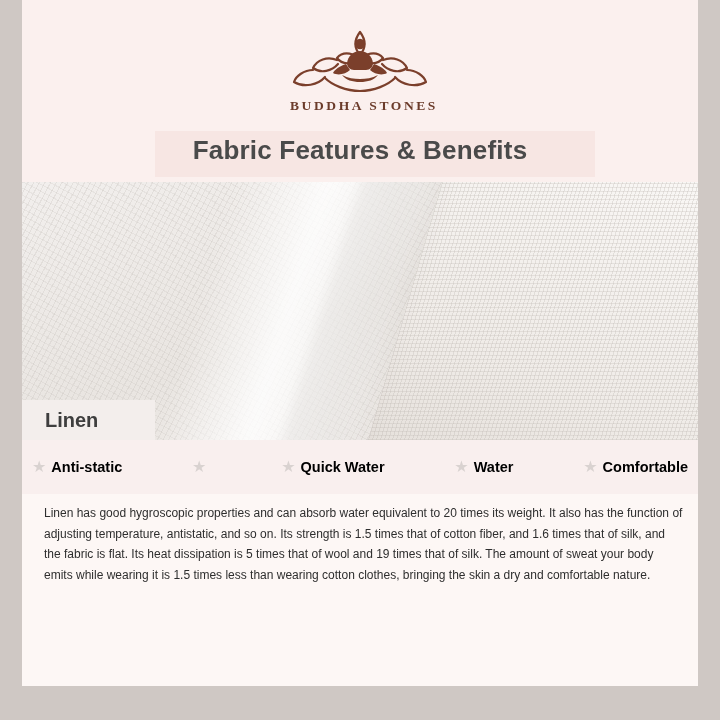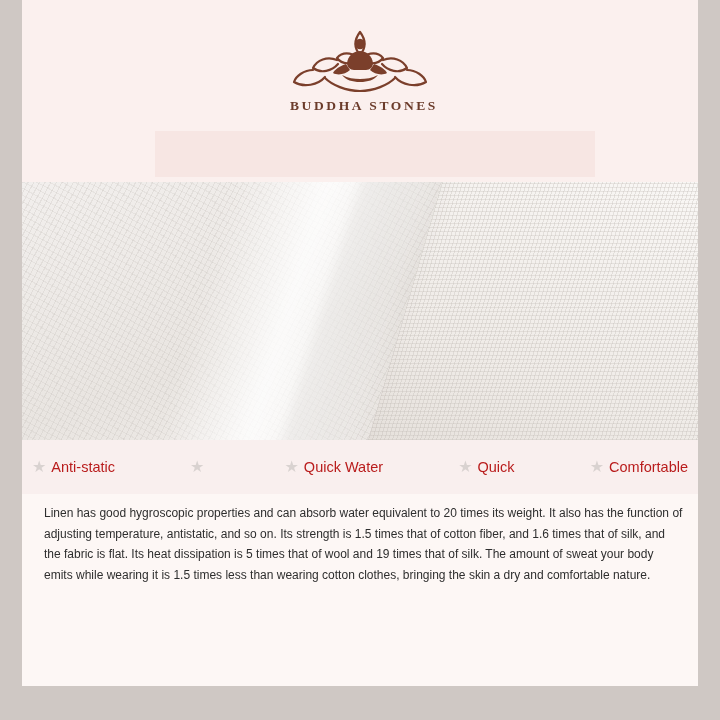--- a/index.html
+++ b/index.html
@@ -177,22 +177,22 @@
     white-space: nowrap;
   }
   .feature .star {
     color: #d9d2d0;
     font-size: 16px;
     margin-right: 5px;
     line-height: 1;
   }
   .feature .ftext {
     font-size: 14.5px;
-    color: #b91c1c;
-    font-weight: normal;
+    color: #000000;
+    font-weight: bold;
   }
 
   .body-text {
     position: absolute;
     left: 22px;
     top: 63px;
     width: 640px;
     font-size: 12px;
     line-height: 1.72;
     color: #2e2e2e;
@@ -228,46 +228,50 @@
           <circle cx="80" cy="22" r="5.2"></circle>
           <path d="M80 29 C73 29, 68 34, 67 41 C67 45, 70 48, 74 48 L86 48 C90 48, 93 45, 93 41 C92 34, 87 29, 80 29 Z"></path>
           <path d="M66 42 C60 44, 55 47, 53 51 C58 54, 66 52, 70 48 Z"></path>
           <path d="M94 42 C100 44, 105 47, 107 51 C102 54, 94 52, 90 48 Z"></path>
           <path d="M62 53 C68 56, 74 57, 80 57 C86 57, 92 56, 98 53 C94 58, 88 60, 80 60 C72 60, 66 58, 62 53 Z"></path>
         </g>
       </svg>
       <span class="brand-name">BUDDHA STONES</span>
     </div>
     <div class="title-strip"></div>
+    <div class="title-text">Fabric Features &amp; Benefits</div>
   </div>
 
   <div class="photo">
     <div class="fabric-left"></div>
     <div class="fabric-right"></div>
     <div class="shadow-band"></div>
     <div class="diagonal-glow"></div>
   </div>
 
+  <div class="fabric-tag">
+    <span class="label">Linen</span>
+  </div>
 
   <div class="panel">
     <div class="features-row">
       <div class="feature">
         <span class="star">★</span>
         <span class="ftext">Anti-static</span>
       </div>
       <div class="feature">
         <span class="star">★</span>
       </div>
       <div class="feature">
         <span class="star">★</span>
         <span class="ftext">Quick Water</span>
       </div>
       <div class="feature">
         <span class="star">★</span>
-        <span class="ftext">Quick</span>
+        <span class="ftext">Water</span>
       </div>
       <div class="feature">
         <span class="star">★</span>
         <span class="ftext">Comfortable</span>
       </div>
     </div>
     <div class="body-text">Linen has good hygroscopic properties and can absorb water equivalent to 20 times its weight. It also has the function of adjusting temperature, antistatic, and so on. Its strength is 1.5 times that of cotton fiber, and 1.6 times that of silk, and the fabric is flat. Its heat dissipation is 5 times that of wool and 19 times that of silk. The amount of sweat your body emits while wearing it is 1.5 times less than wearing cotton clothes, bringing the skin a dry and comfortable nature.</div>
   </div>
 
   <div class="bottom-strip"></div>

